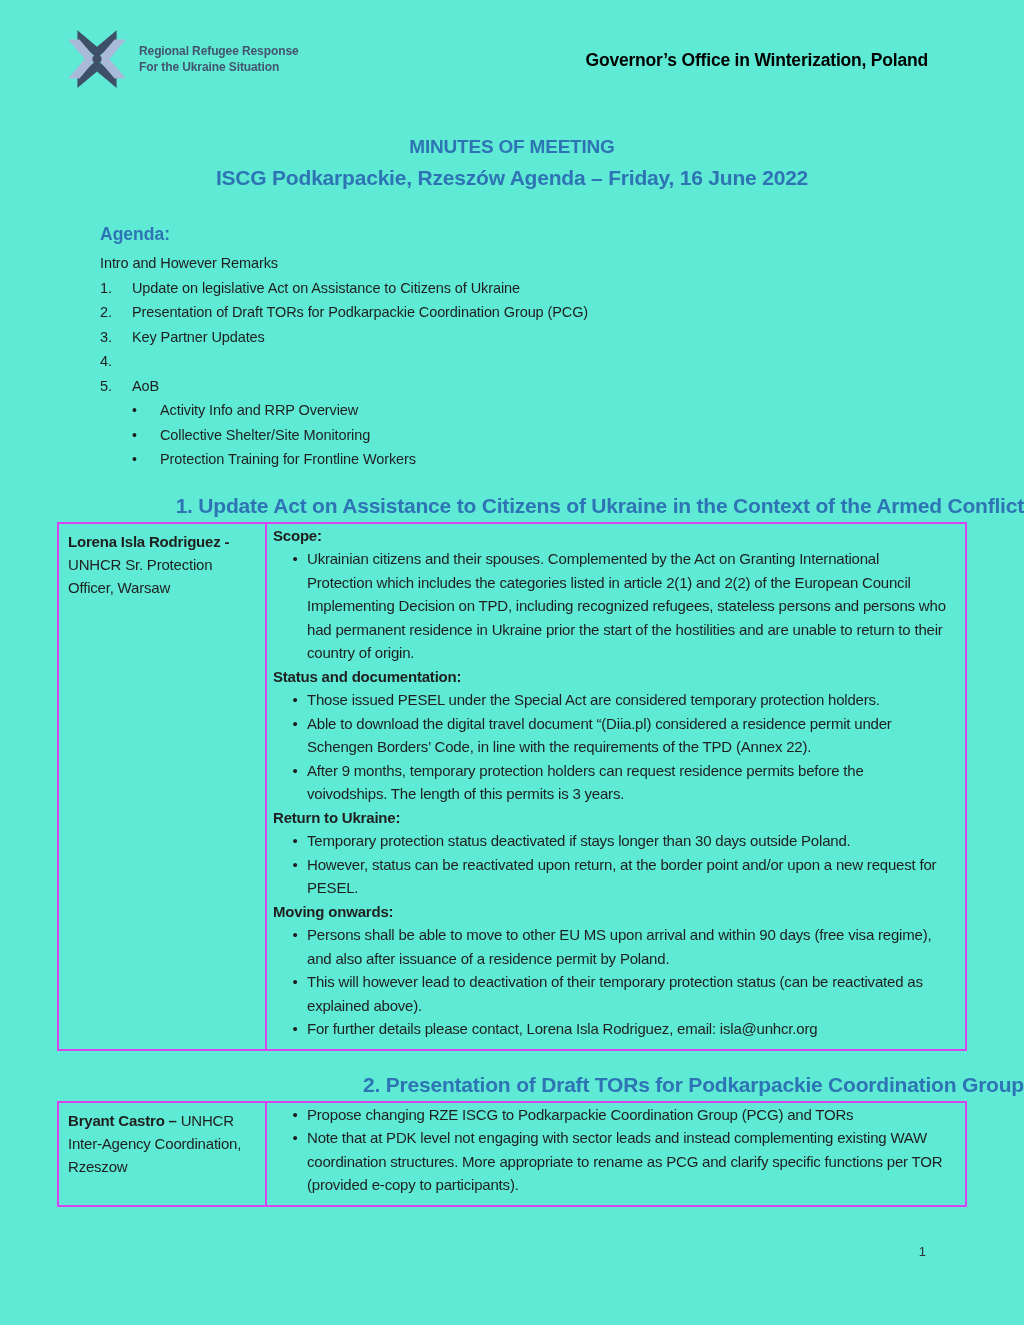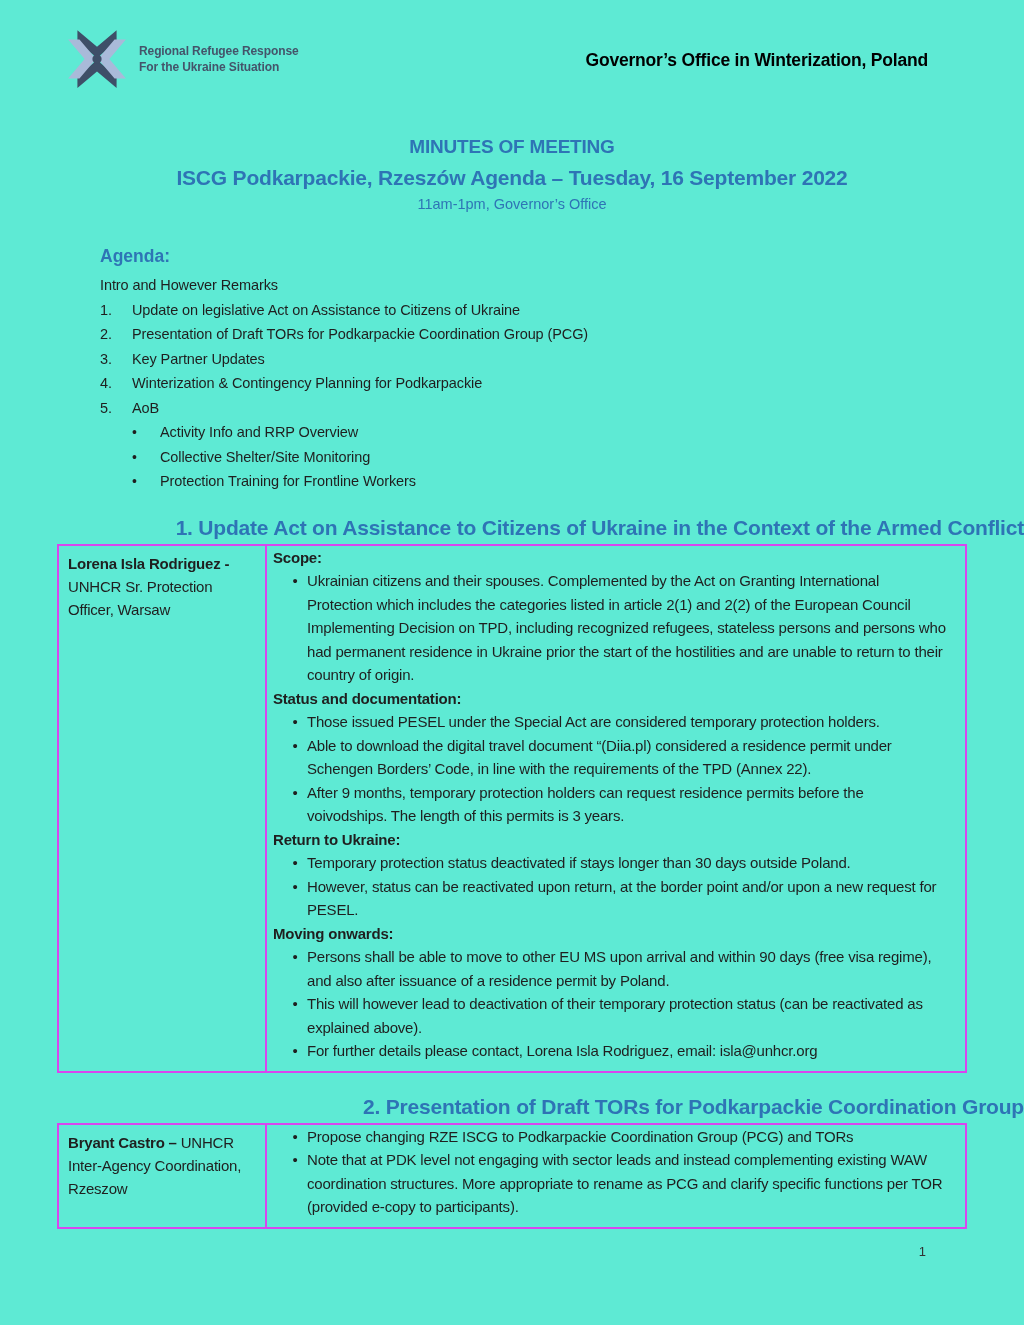--- a/index.html
+++ b/index.html
@@ -64,42 +64,40 @@
       <div class="logo-text">
         <div>Regional Refugee Response</div>
         <div>For the Ukraine Situation</div>
       </div>
     </div>
     <div class="office-title">Governor’s Office in Winterization, Poland</div>
   </div>
 
   <div class="title-block">
     <div class="title-line1">MINUTES OF MEETING</div>
-    <div class="title-line2">ISCG Podkarpackie, Rzeszów Agenda – Tuesday, 16 September 2022</div>
-    <div class="title-line3">11am-1pm, Governor’s Office</div>
+    <div class="title-line2">ISCG Podkarpackie, Rzeszów Agenda – Friday, 16 June 2022</div>
   </div>
 
   <div class="agenda">
     <div class="agenda-heading">Agenda:</div>
     <div class="agenda-line">Intro and However Remarks</div>
     <div class="agenda-item">
         <span class="num">1.</span>
         <span>Update on legislative Act on Assistance to Citizens of Ukraine</span>
       </div>
     <div class="agenda-item">
         <span class="num">2.</span>
         <span>Presentation of Draft TORs for Podkarpackie Coordination Group (PCG)</span>
       </div>
     <div class="agenda-item">
         <span class="num">3.</span>
         <span>Key Partner Updates</span>
       </div>
     <div class="agenda-item">
         <span class="num">4.</span>
-        <span>Winterization &amp; Contingency Planning for Podkarpackie</span>
       </div>
     <div class="agenda-item">
         <span class="num">5.</span>
         <span>AoB</span>
       </div>
     <div class="agenda-sub">
         <span>Activity Info and RRP Overview</span>
       </div>
     <div class="agenda-sub">
         <span>Collective Shelter/Site Monitoring</span>

